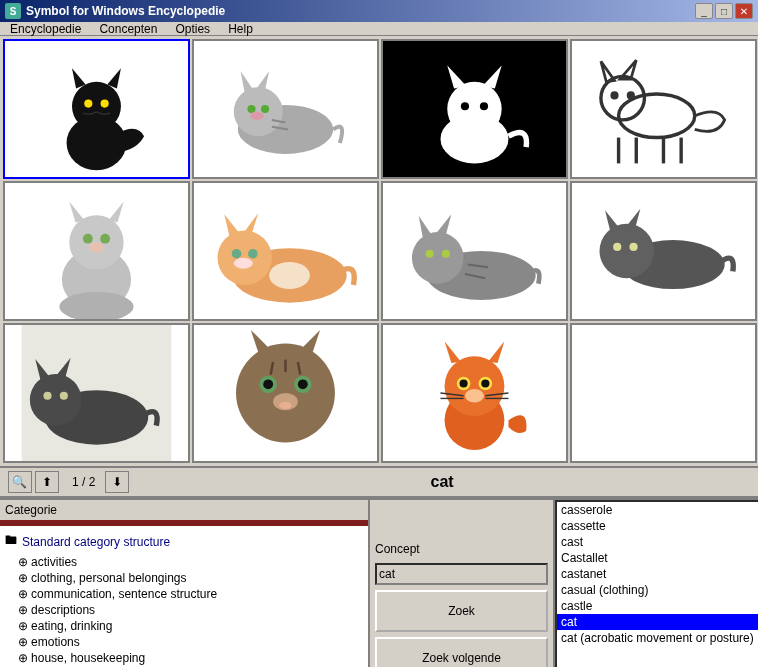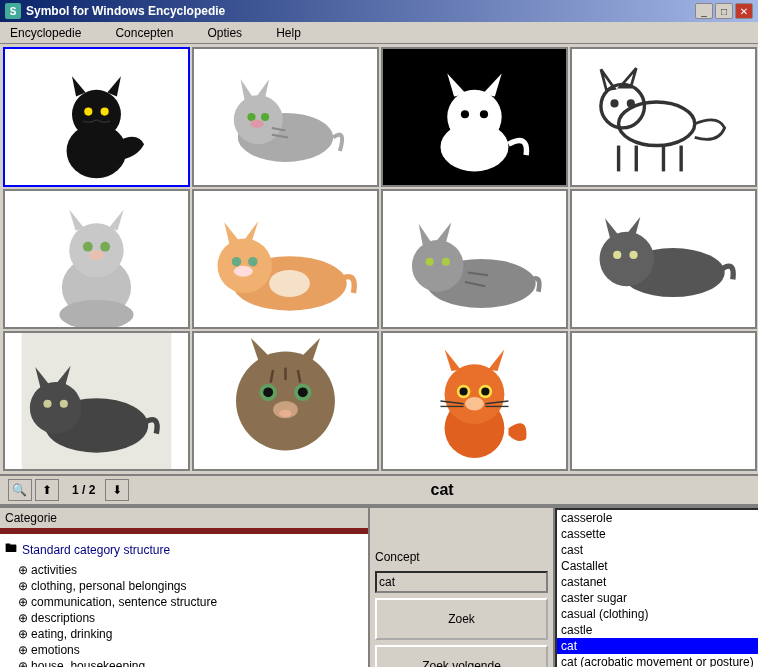--- a/index.html
+++ b/index.html
@@ -22,22 +22,22 @@
       width: 18px; height: 16px; border: 1px solid #888; border-radius: 2px;
       background: #d4d0c8; display: flex; align-items: center; justify-content: center;
       font-size: 10px; cursor: pointer; color: #333;
     }
 
     
     .menu-bar {
       background: #d4d0c8;
       padding: 2px 5px;
       display: flex;
-      gap: 24px;
-      height: 22px;
+      gap: 8px;
+      height: 14px;
       align-items: center;
       border-bottom: 1px solid #808080;
     }
     .menu-item { padding: 2px 5px; cursor: pointer; font-size: 12px; }
 
     
     .main-content {
       display: flex;
       height: calc(667px - 22px - 22px);
     }
@@ -86,21 +86,21 @@
       padding: 3px 8px;
       display: flex;
       align-items: center;
       height: 32px;
     }
     .nav-btn {
       width: 24px; height: 22px; border: 1px solid #808080;
       background: #d4d0c8; display: flex; align-items: center;
       justify-content: center; cursor: pointer; margin-right: 3px;
     }
-    .page-info { margin: 0 10px; font-size: 12px; font-weight: bold; }
+    .page-info { margin: 0 10px; font-size: 12px; }
     .concept-label { flex: 1; text-align: center; font-size: 14px; font-weight: bold; }
 
     
     .bottom-area {
       display: flex;
       height: 215px;
       border-top: 2px solid #808080;
     }
 
     
@@ -477,21 +477,20 @@
         <button class="search-btn">Zoek vorige</button>
       </div>
 
       <div class="results-panel">
         <div class="results-list">
           <div class="result-item">casserole</div>
           <div class="result-item">cassette</div>
           <div class="result-item">cast</div>
           <div class="result-item">Castallet</div>
           <div class="result-item">castanet</div>
-          <div class="result-item">caster sugar</div>
           <div class="result-item">casual (clothing)</div>
           <div class="result-item">castle</div>
           <div class="result-item selected">cat</div>
           <div class="result-item">cat (acrobatic movement or posture)</div>
 
         </div>
 
       </div>
 
     </div>

